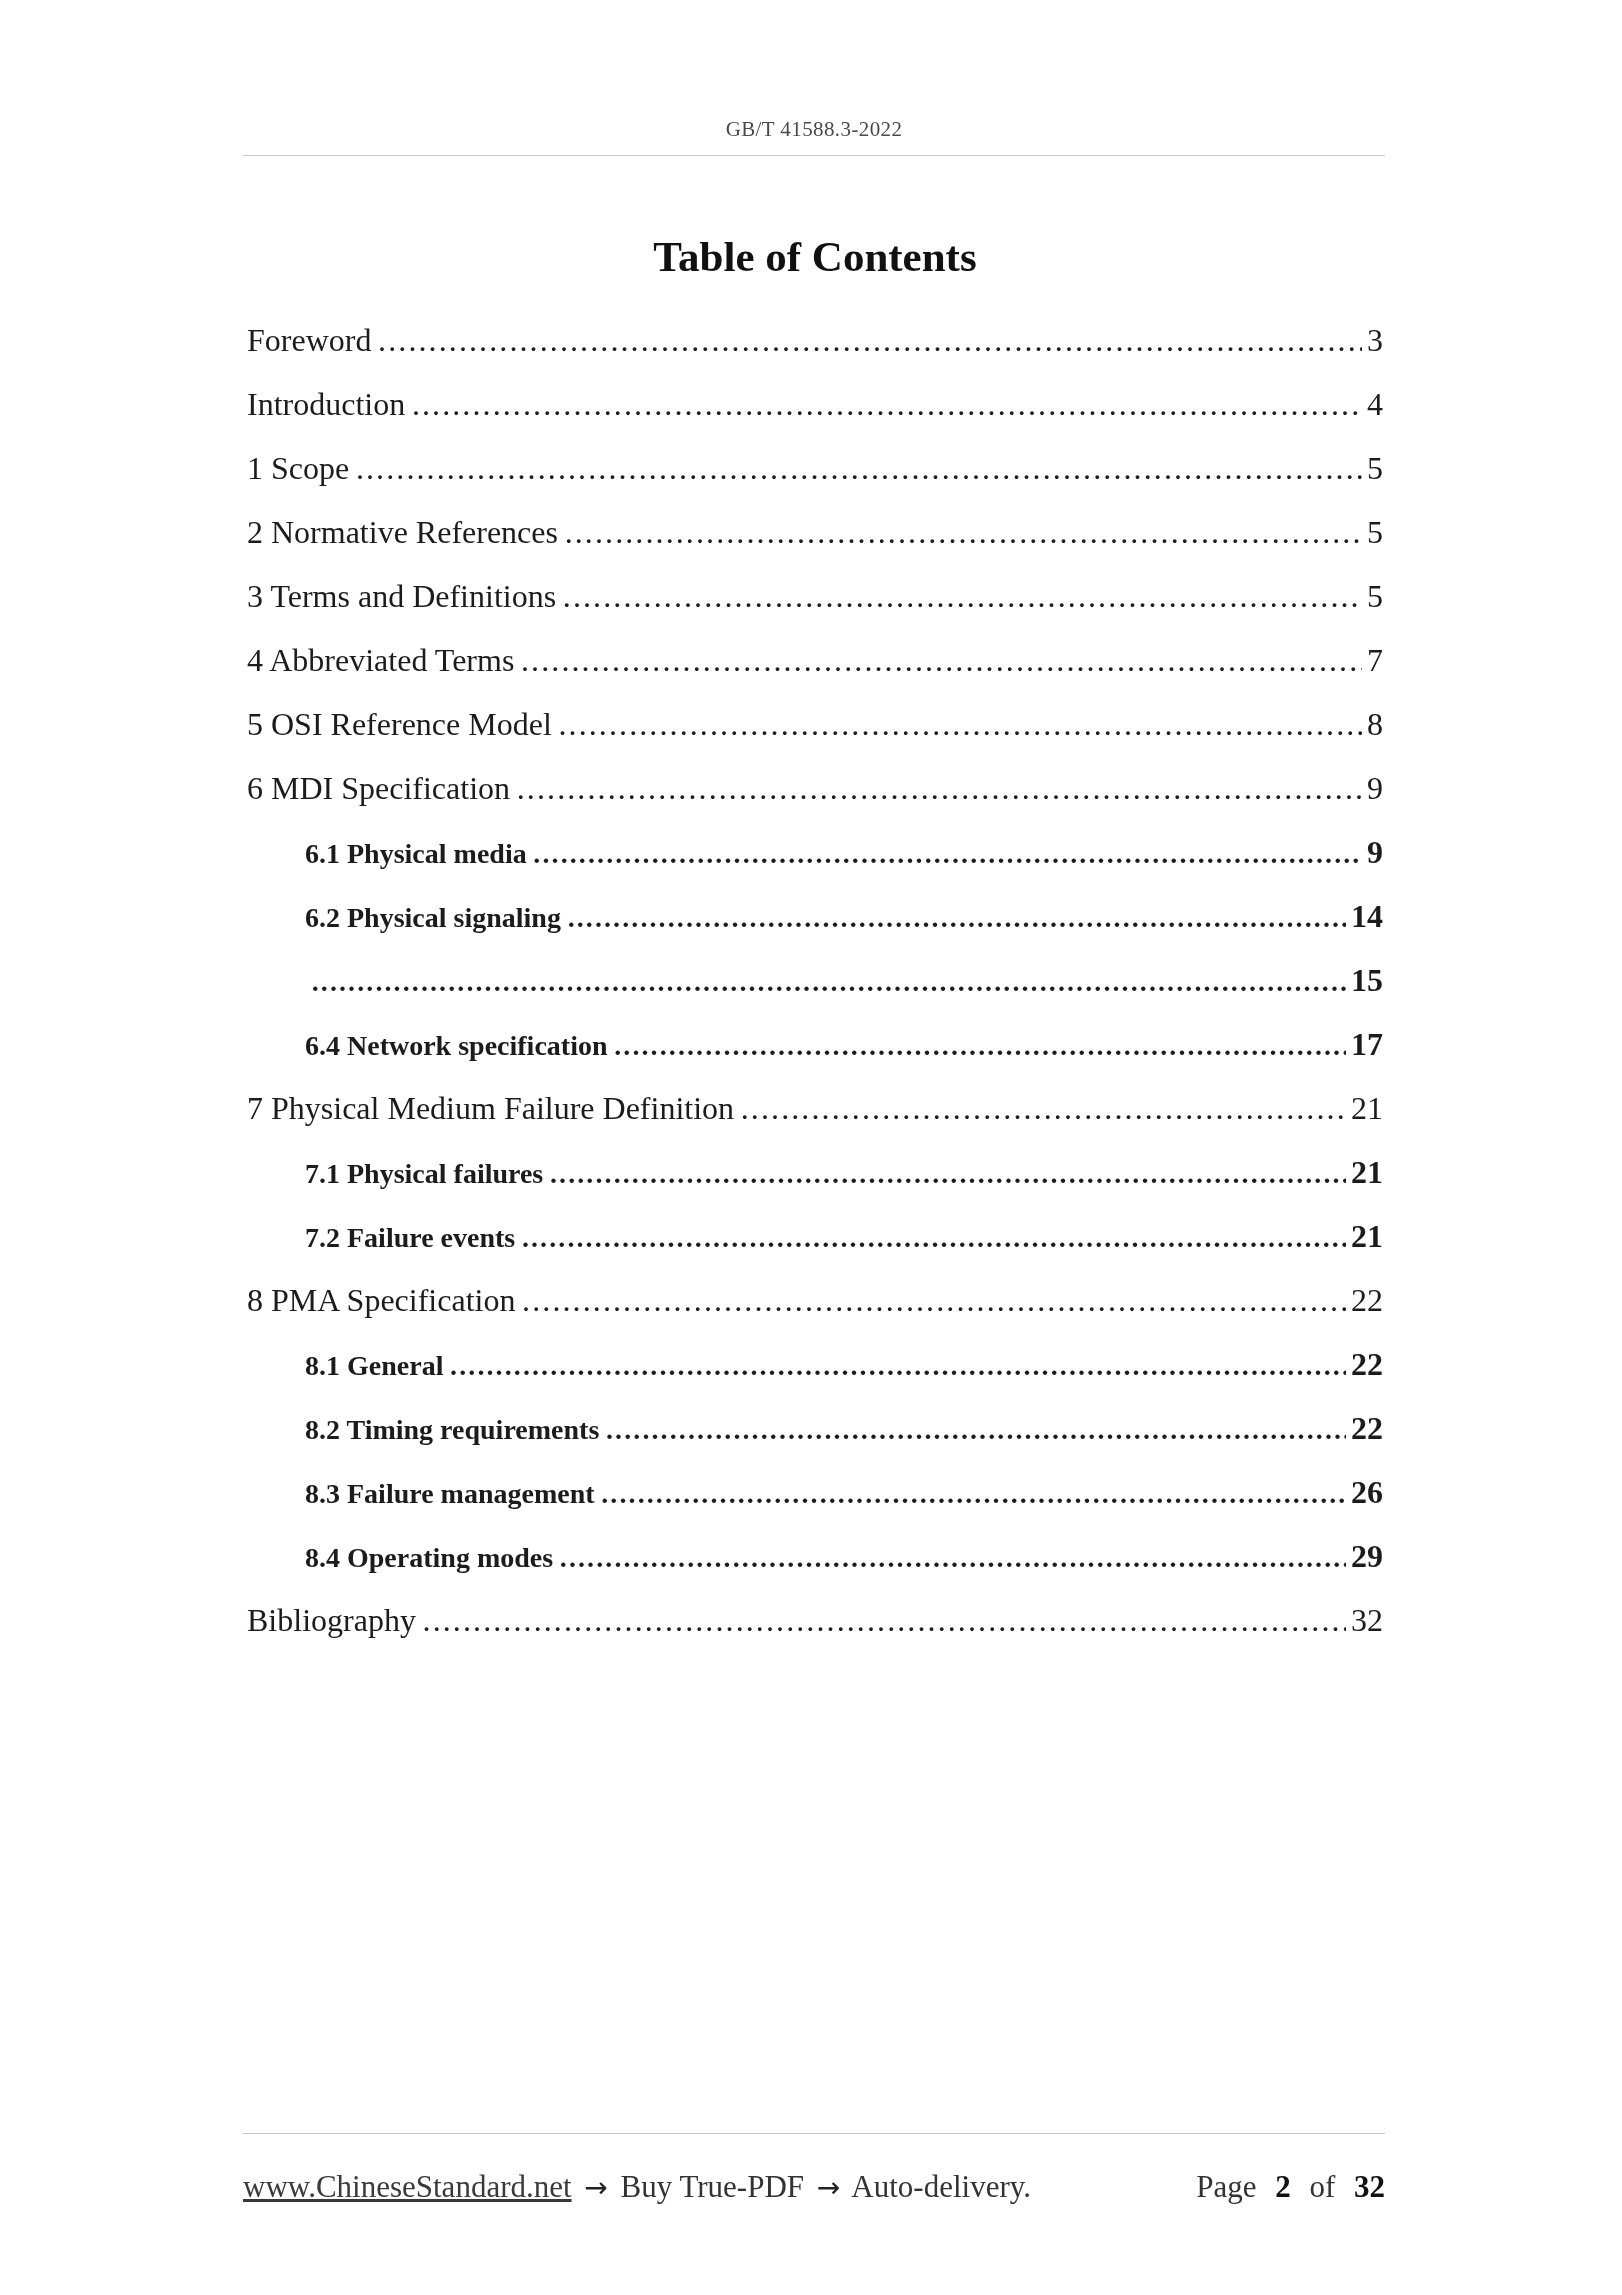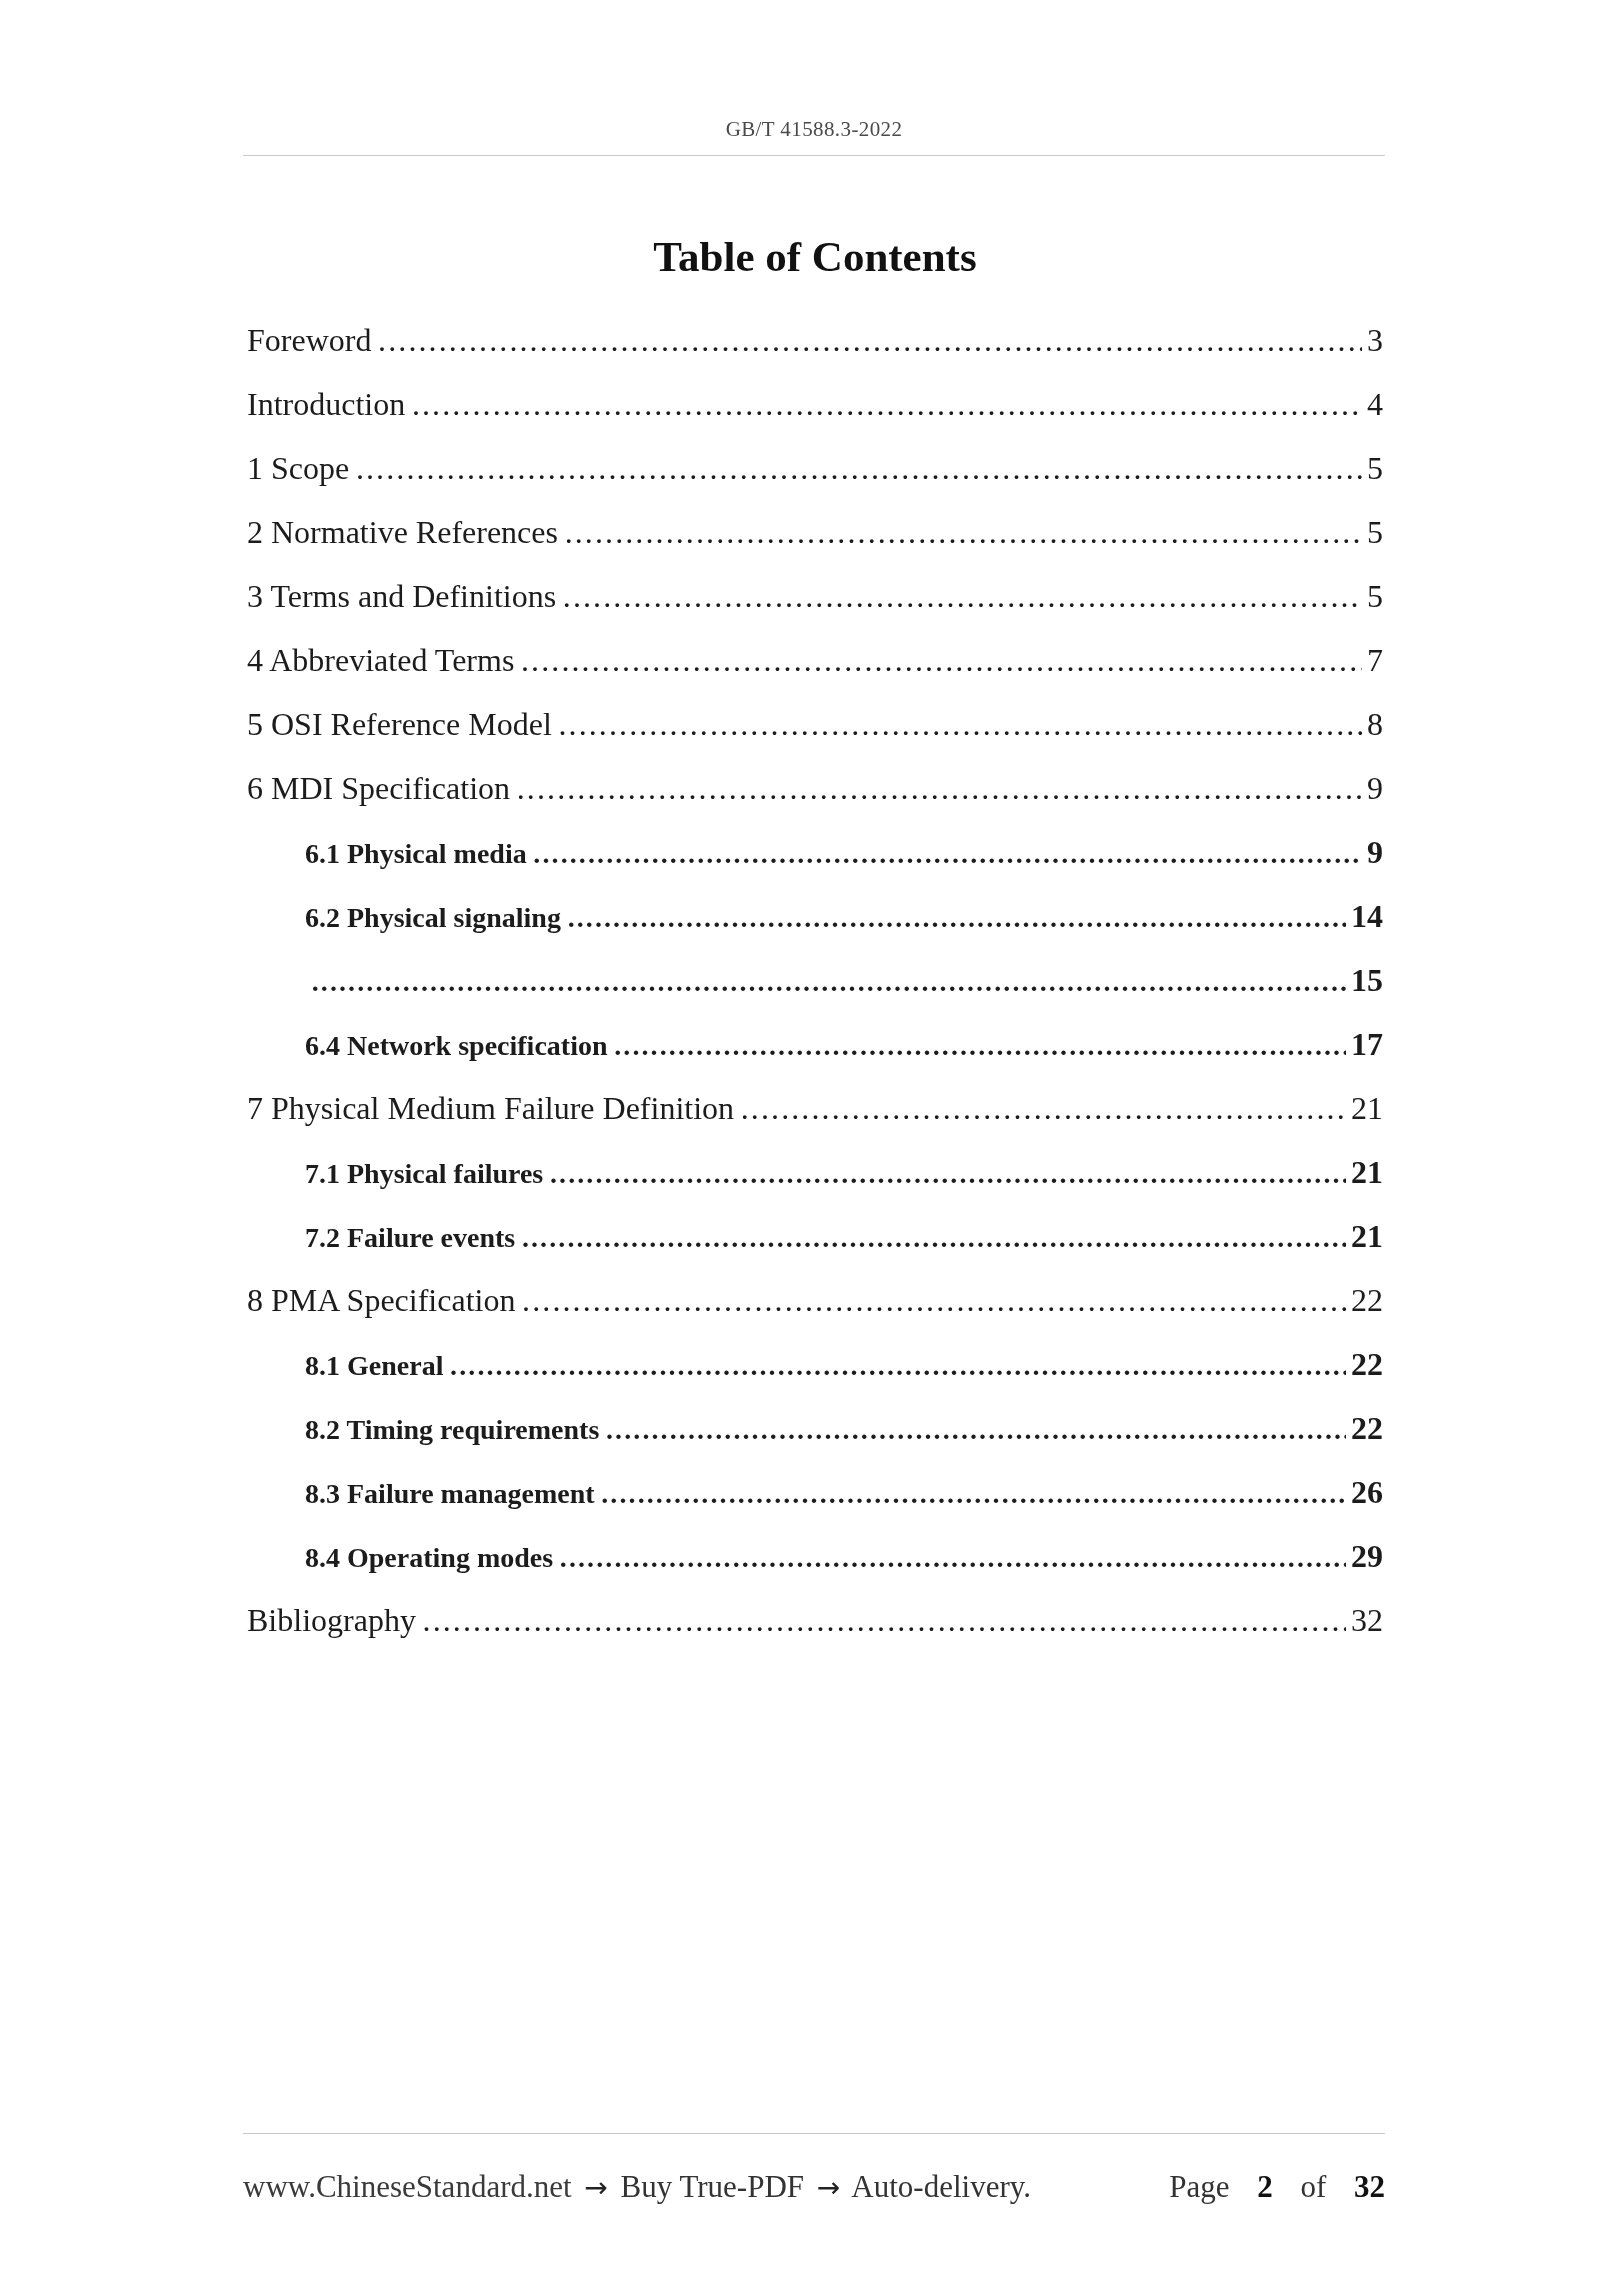--- a/index.html
+++ b/index.html
@@ -78,25 +78,26 @@
     border-top: 1.7px solid #c9c9c9;
     padding-top: 35px;
     display: flex;
     justify-content: space-between;
     align-items: baseline;
     font-size: 31px;
     color: #333333;
   }
   .footer-left span { margin-right: 5px; }
   .footer-link {
+    text-decoration: underline;
     color: #3a3a3a;
     cursor: pointer;
   }
   .footer-arrow { font-family: "DejaVu Sans", sans-serif; font-size: 28px; color: #222; }
-  .footer-right span { margin-left: 20px; }
+  .footer-right span { margin-left: 11px; }
   .bold { font-weight: bold; color: #111; }
 </style>
 </head>
 <body>
 
 <div class="page-header">
   <div class="header-title">GB/T 41588.3-2022</div>
   <div class="header-rule"></div>
 </div>
 

